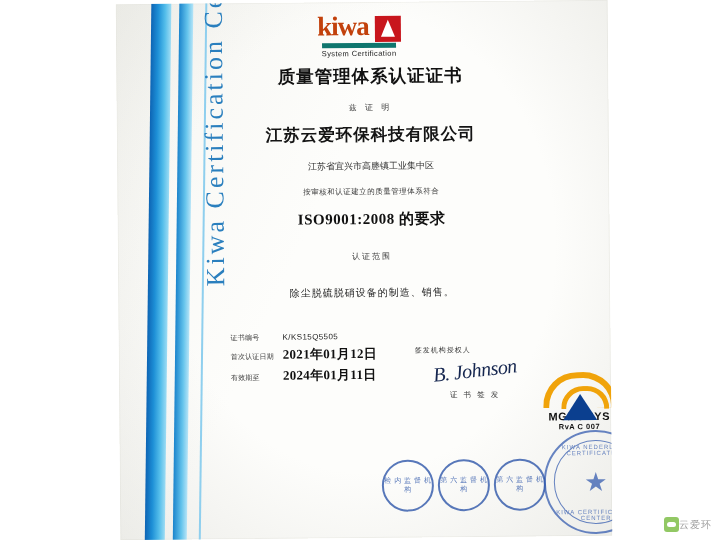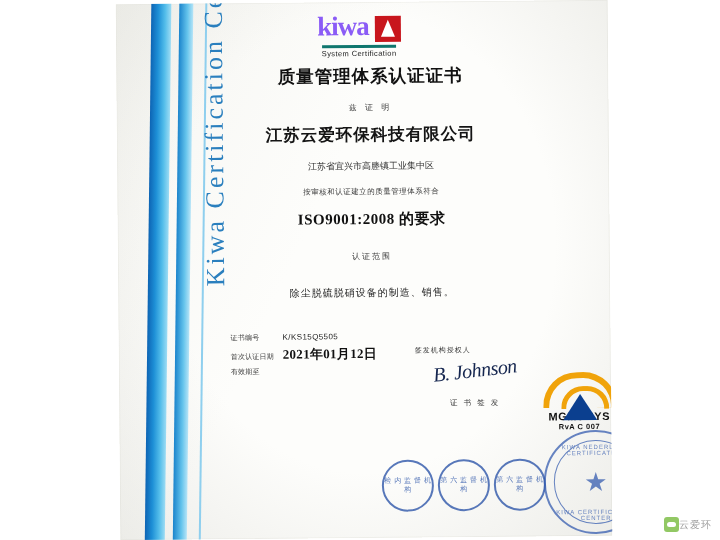--- a/index.html
+++ b/index.html
@@ -95,21 +95,21 @@
     display: flex;
     align-items: flex-start;
     justify-content: center;
     gap: 6px;
   }
   #kiwa-word {
     font-family: "Liberation Serif", serif;
     font-size: 27px;
     font-weight: bold;
     letter-spacing: -1px;
-    color: #8b5cf6;
+    color: #c2410c;
     line-height: 0.95;
   }
   #kiwa-mark {
     width: 26px;
     height: 26px;
     background: #c8161d;
     position: relative;
     margin-top: 2px;
   }
   #kiwa-mark:after {
@@ -122,21 +122,21 @@
     border-left: 7px solid transparent;
     border-right: 7px solid transparent;
     border-bottom: 17px solid #ffffff;
   }
   #kiwa-sub {
     margin-top: 1px;
     font-family: "Liberation Sans", sans-serif;
     font-size: 7.5px;
     letter-spacing: 0.4px;
     color: #1a1a1a;
-    border-top: 3px solid #0f766e;
+    border-top: 5px solid #0f766e;
     padding-top: 1px;
     display: inline-block;
   }
 
   
   #body-col {
     position: absolute;
     left: 104px;
     top: 62px;
     width: 300px;
@@ -241,21 +241,21 @@
   }
   #sig {
     font-family: "Liberation Serif", serif;
     font-style: italic;
     font-size: 20px;
     color: #15264f;
     transform: rotate(-6deg);
     letter-spacing: -0.5px;
   }
   #sig-cap {
-    margin-top: 16px;
+    margin-top: 8px;
     font-size: 7.5px;
     letter-spacing: 2px;
     color: #3a3a3a;
   }
   #sig-top-cap {
     position: absolute;
     left: 296px;
     top: 344px;
     font-size: 7px;
     letter-spacing: 1px;
@@ -467,20 +467,21 @@
       <div class="d-row">
         <div class="d-label">证书编号</div>
         <div class="d-val-small">K/KS15Q5505</div>
       </div>
       <div class="d-row">
         <div class="d-label">首次认证日期</div>
         <div class="d-val-big">2021年01月12日</div>
       </div>
       <div class="d-row">
         <div class="d-label">有效期至</div>
+        <div class="d-val-big">2024年01月11日</div>
       </div>
     </div>
 
     <div id="sig-top-cap">签发机构授权人</div>
     <div id="sig-block">
       <div id="sig">B. Johnson</div>
       <div id="sig-cap">证 书 签 发</div>
     </div>
 
 

